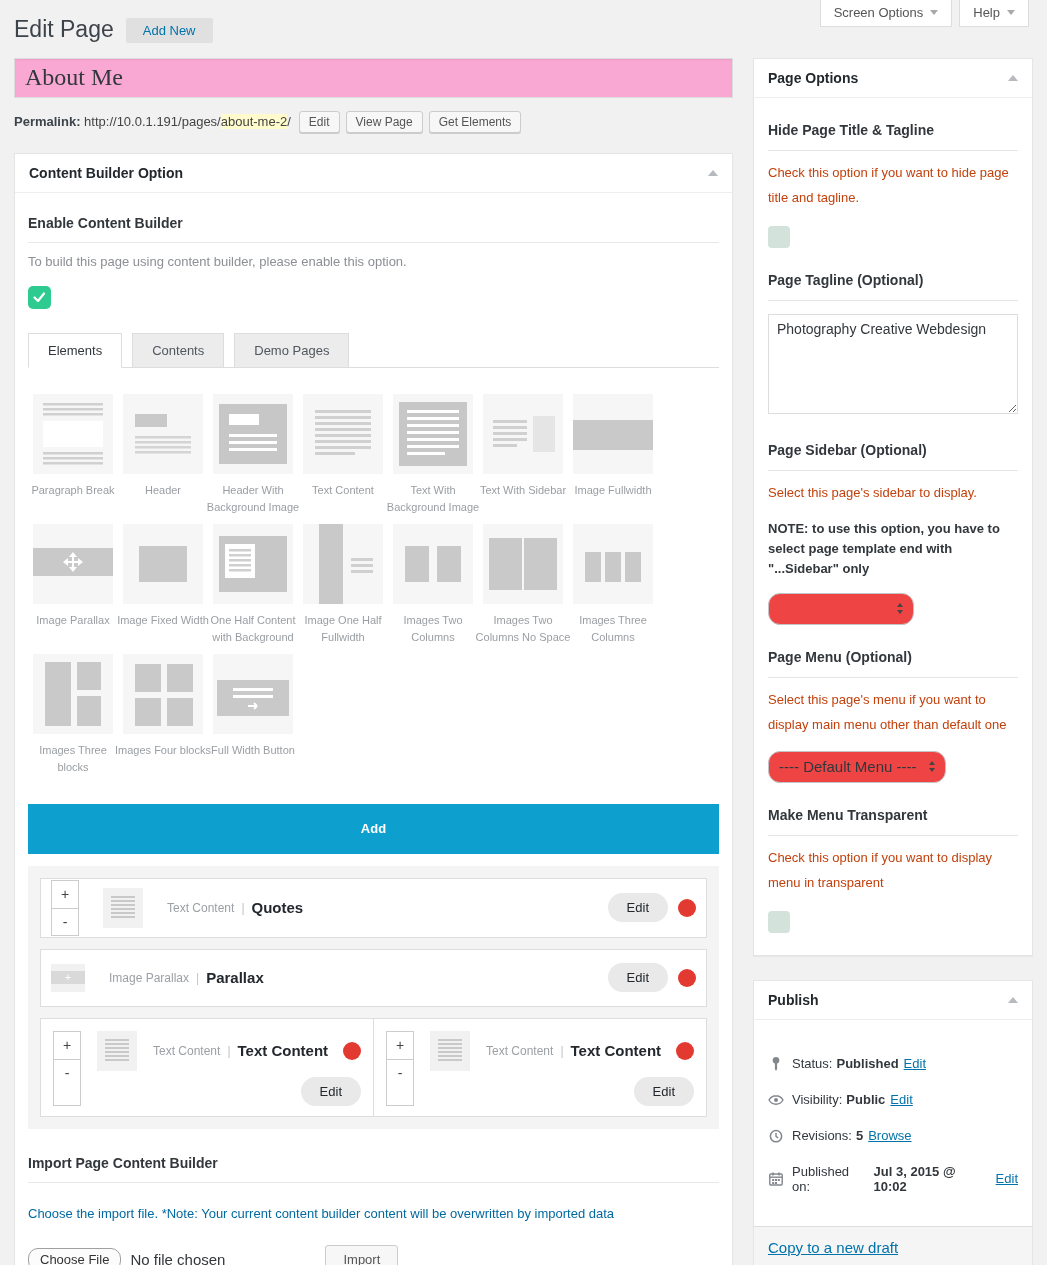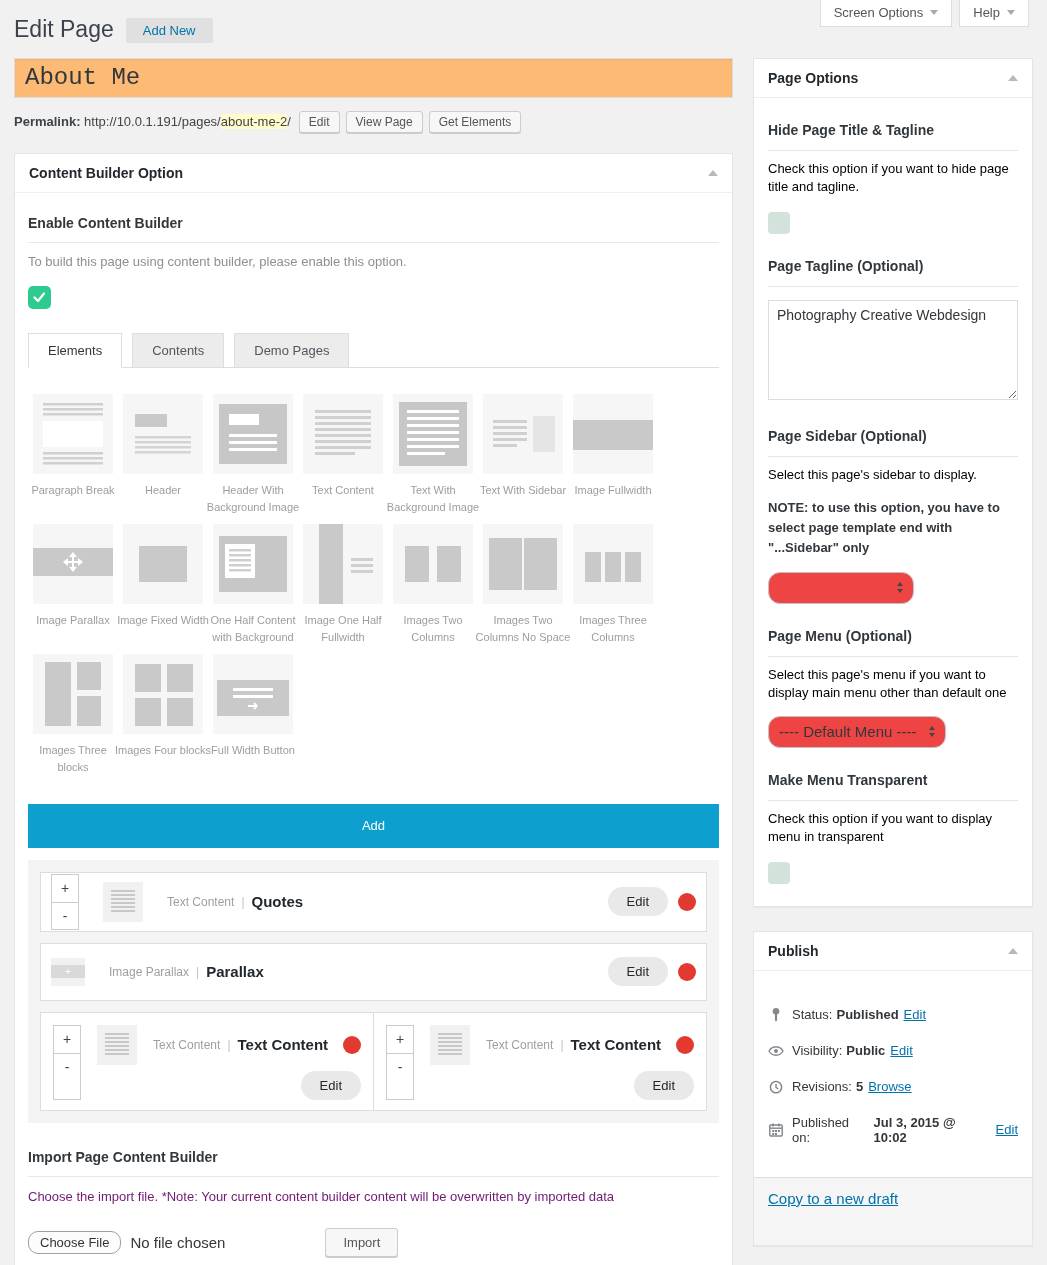--- a/index.html
+++ b/index.html
@@ -29,23 +29,23 @@
     padding:5px 17px; border-radius:2px; cursor:pointer; position:relative; top:1px;
   }
 
   
   .cols { display:flex; gap:20px; padding:0 14px; margin-top:14px; align-items:flex-start; }
   .col-left { width:719px; flex:0 0 719px; }
   .col-right { width:280px; flex:0 0 280px; }
 
   
   .title-input {
-    width:100%; height:40px; background:#fdba74; border:1px solid #ddd;
+    width:100%; height:40px; background:#f9a8d4; border:1px solid #ddd;
     box-shadow:inset 0 1px 2px rgba(0,0,0,.07);
-    font-family:Liberation Mono, monospace;
+    font-family:Liberation Serif, serif;
     font-size:24px; color:#32373c; padding:2px 10px; outline:none;
   }
   .permalink-row { margin-top:13px; font-size:13px; display:flex; align-items:center; flex-wrap:nowrap; }
   .permalink-row b { color:#3c434a; }
   .slug-hl { background:#fffbcc; }
   .btn-sm {
     background:#f7f7f7; border:1px solid #ccc; border-radius:3px; color:#555;
     font-size:12px; padding:3px 9px; margin-left:6px; cursor:pointer;
     box-shadow:0 1px 0 #ccc; white-space:nowrap;
   }
@@ -87,22 +87,22 @@
   .el-grid {
     margin-top:26px;
     display:grid; grid-template-columns:repeat(7, 90px);
     row-gap:8px; justify-content:start;
   }
   .el { text-align:center; cursor:pointer; }
   .thumb { width:80px; height:80px; background:#f6f6f6; margin:0 auto; }
   .el-label { font-size:11px; color:#9a9ea3; margin:8px -4px 0; line-height:17px; }
 
   .add-bar {
-    margin-top:28px; height:44px; background:#0da0ce; color:#fff;
-    font-size:13px; font-weight:400; display:flex; align-items:center; justify-content:center;
+    margin-top:28px; height:50px; background:#0da0ce; color:#fff;
+    font-size:13px; font-weight:700; display:flex; align-items:center; justify-content:center;
     cursor:pointer;
   }
 
   
   .rows-wrap { margin-top:12px; background:#f4f4f4; padding:12px; }
   .row-card {
     background:#fff; border:1px solid #ddd; display:flex; align-items:center;
     padding:0 10px; margin-bottom:11px; position:relative;
   }
   .row-card.h60 { height:60px; }
@@ -137,40 +137,40 @@
   .half-line1 .type-label { margin-left:16px; }
   .half-line1 .dot { margin-left:auto; }
   .half-line2 { display:flex; justify-content:flex-end; margin-top:6px; }
   .half-line2 .edit-pill { margin-left:0; }
 
   
   .import-heading {
     font-size:14px; font-weight:700; color:#32373c;
     margin-top:26px; padding-bottom:11px; border-bottom:1px solid #e8e8e8;
   }
-  .import-desc { font-size:13px; color:#701a75; margin-top:12px; }
+  .import-desc { font-size:13px; color:#0369a1; margin-top:23px; }
   .import-controls { margin-top:24px; display:flex; align-items:center; }
   .choose-file-btn {
     border:1px solid #a0a0a0; background:#fcfcfc; border-radius:10px;
     font-size:13px; color:#333; padding:3px 11px; cursor:pointer;
   }
   .no-file { font-size:15px; color:#32373c; margin-left:9px; }
   .import-btn {
     margin-left:100px; background:#f7f7f7; border:1px solid #ccc; border-radius:3px;
     box-shadow:0 1px 0 #ccc; font-size:13px; color:#555; padding:6px 17px; cursor:pointer;
   }
 
   
   .side-panel { margin-bottom:24px; }
   .side-body { padding:0 14px 22px; }
   .side-heading {
     font-size:14px; font-weight:700; color:#32373c;
     margin-top:24px; padding-bottom:12px; border-bottom:1px solid #e5e5e5;
   }
-  .side-desc { font-size:13px; color:#000000; margin-top:9px; line-height:18px; }
+  .side-desc { font-size:13px; color:#c2410c; margin-top:9px; line-height:25px; }
   .side-note { font-size:13px; font-weight:700; color:#32373c; margin-top:14px; line-height:20px; }
   .tagline-area {
     width:100%; height:100px; margin-top:13px; border:1px solid #ddd;
     font-family:"Liberation Sans", sans-serif; font-size:14px; color:#32373c;
     padding:6px 8px; resize:both; outline:none;
   }
   .select-box {
     margin-top:14px; height:32px; border:1px solid #c3c4c7; border-radius:12px; background:#ef4444;
     display:inline-flex; align-items:center; justify-content:space-between;
     padding:0 10px; font-size:15px; color:#32373c; cursor:pointer;

